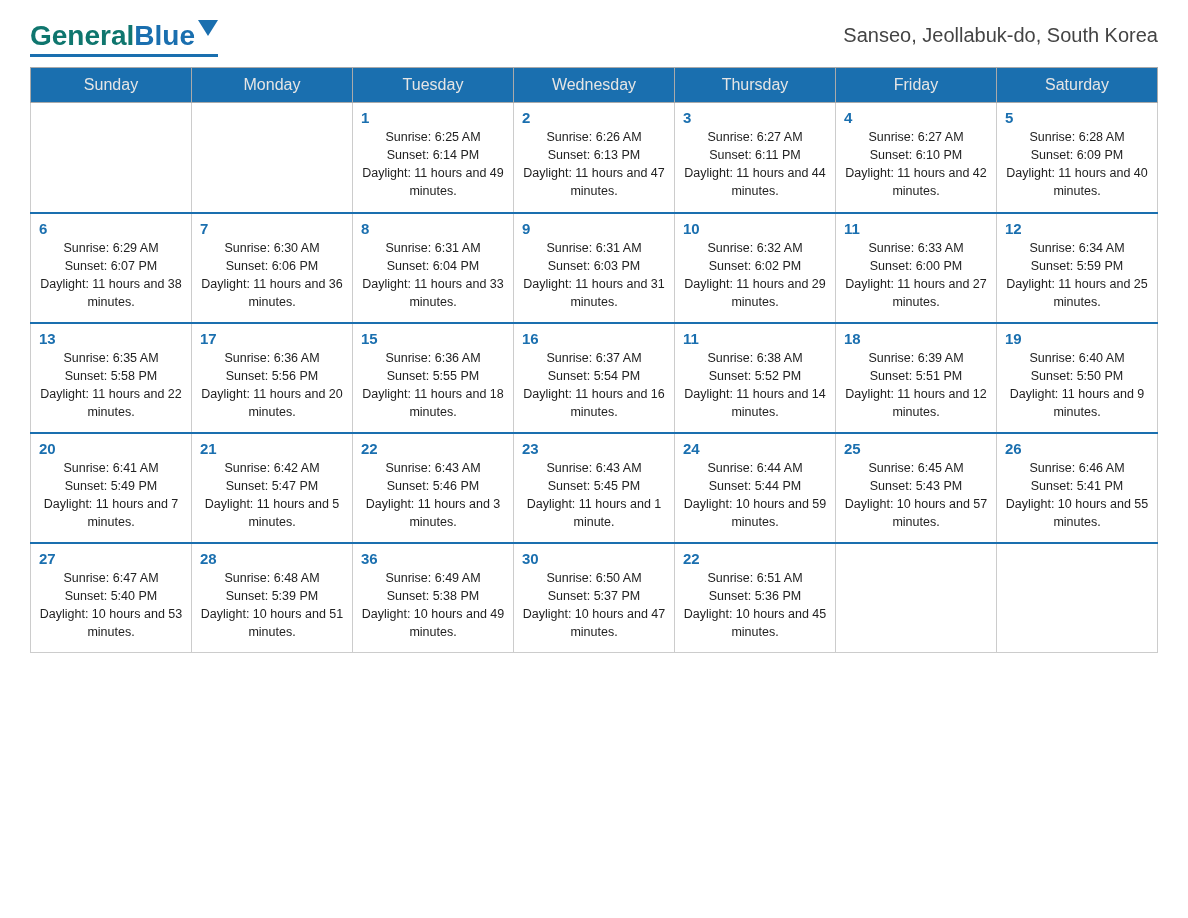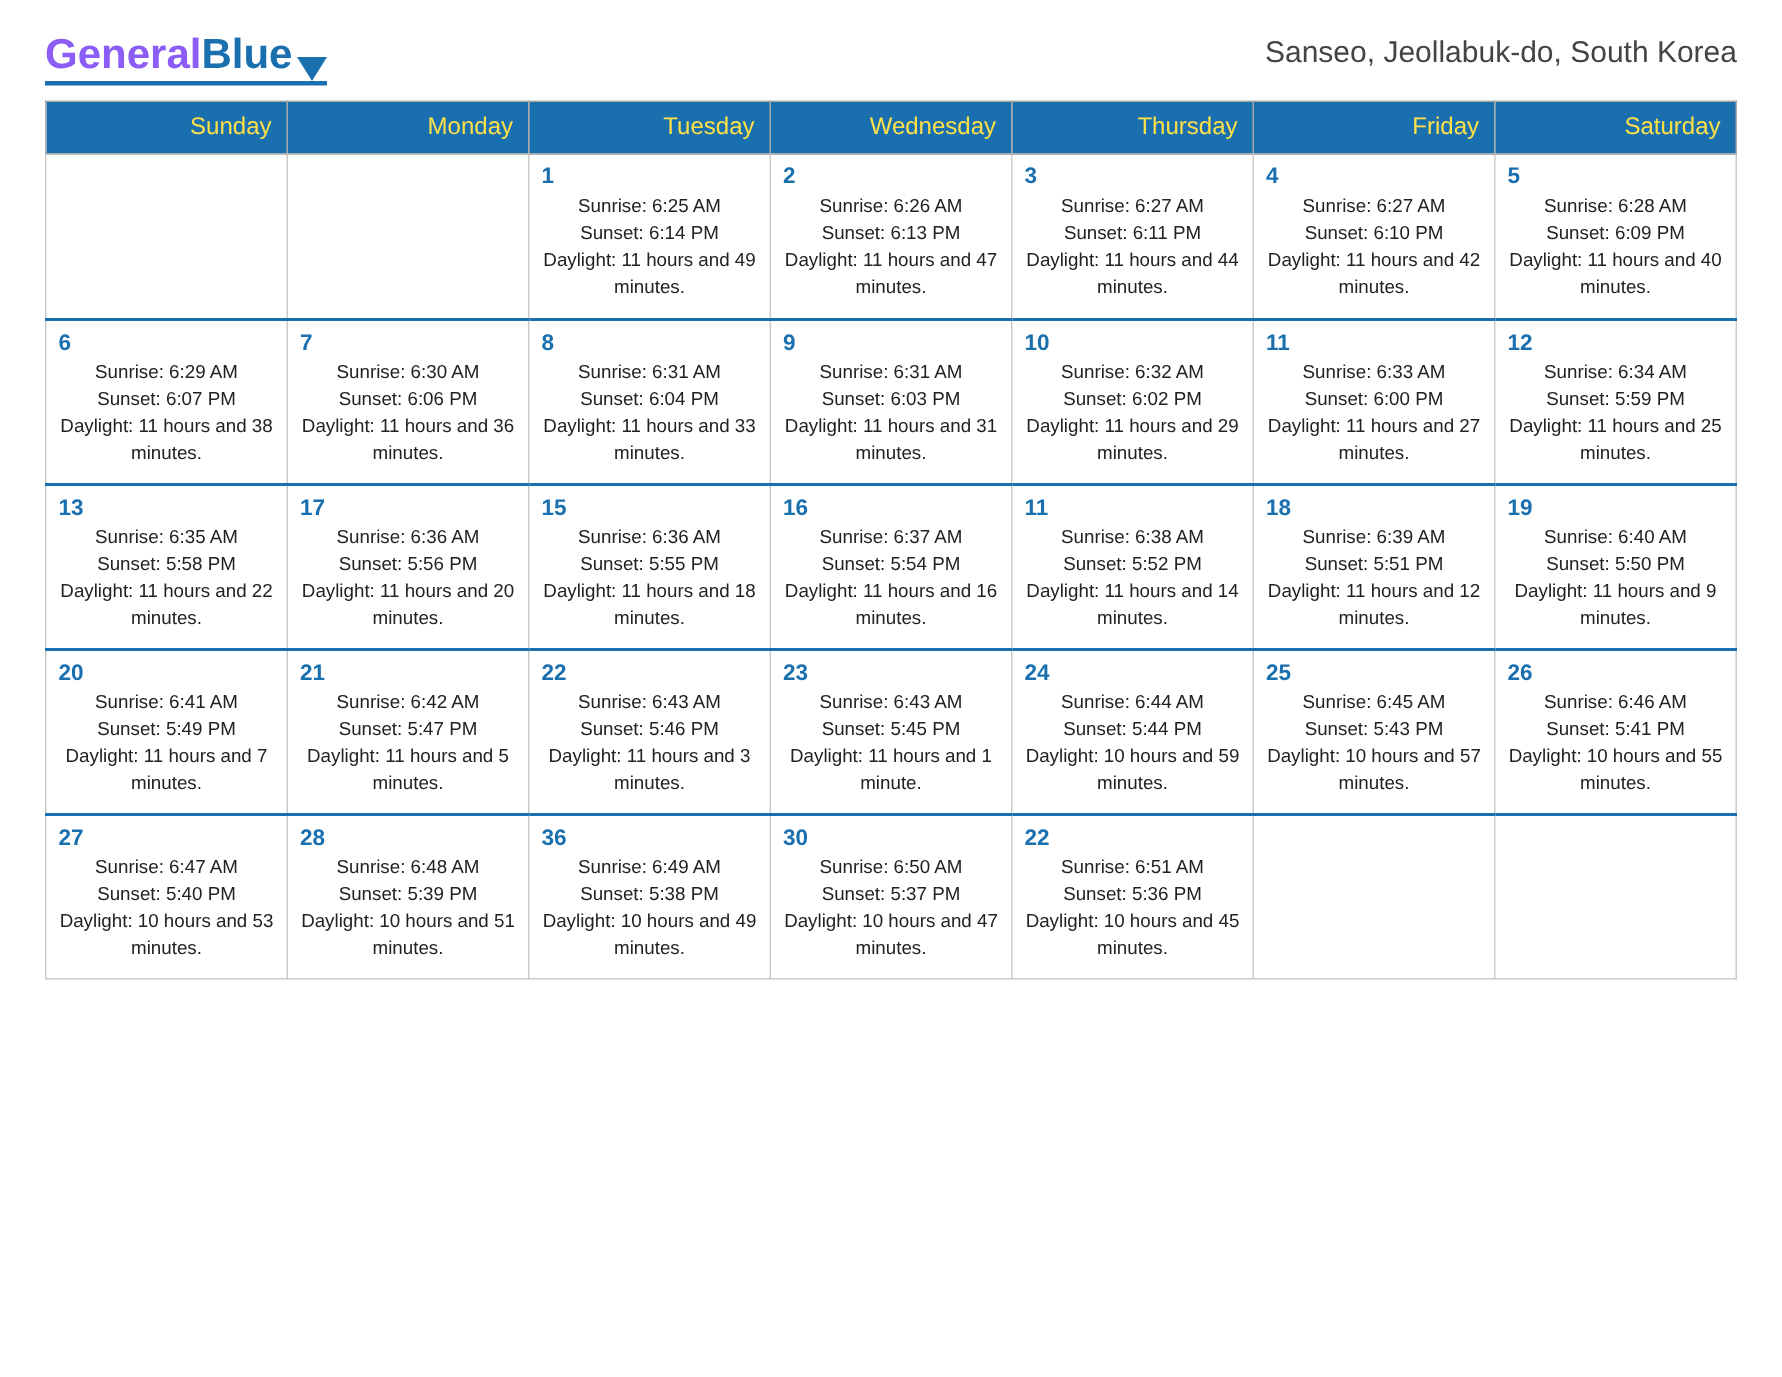--- a/index.html
+++ b/index.html
@@ -21,25 +21,25 @@
       flex-direction: column;
       align-items: flex-start;
     }
     .logo-text {
       display: flex;
       align-items: center;
     }
     .logo-general {
       font-size: 28px;
       font-weight: bold;
-      color: #8b5cf6;
+      color: #0f766e;
     }
     .logo-blue-part {
       display: flex;
-      align-items: flex-end;
+      align-items: flex-start;
     }
     .logo-blue-text {
       font-size: 28px;
       font-weight: bold;
       color: #1a6faf;
     }
     .logo-triangle {
       width: 0;
       height: 0;
       border-left: 10px solid transparent;
@@ -68,25 +68,25 @@
       color: #444;
       margin-top: 4px;
     }
     .calendar-table {
       width: 100%;
       border-collapse: collapse;
       margin-top: 10px;
     }
     .calendar-table th {
       background: #1a6faf;
-      color: #fde047;
+      color: #e5e5e5;
       font-size: 16px;
       font-weight: normal;
       padding: 8px 10px;
-      text-align: right;
+      text-align: center;
       border: 1px solid #aaa;
     }
     .calendar-table td {
       vertical-align: top;
       padding: 6px 8px;
       border: 1px solid #ccc;
       width: 14.28%;
       min-height: 110px;
       height: 110px;
       font-size: 13px;

